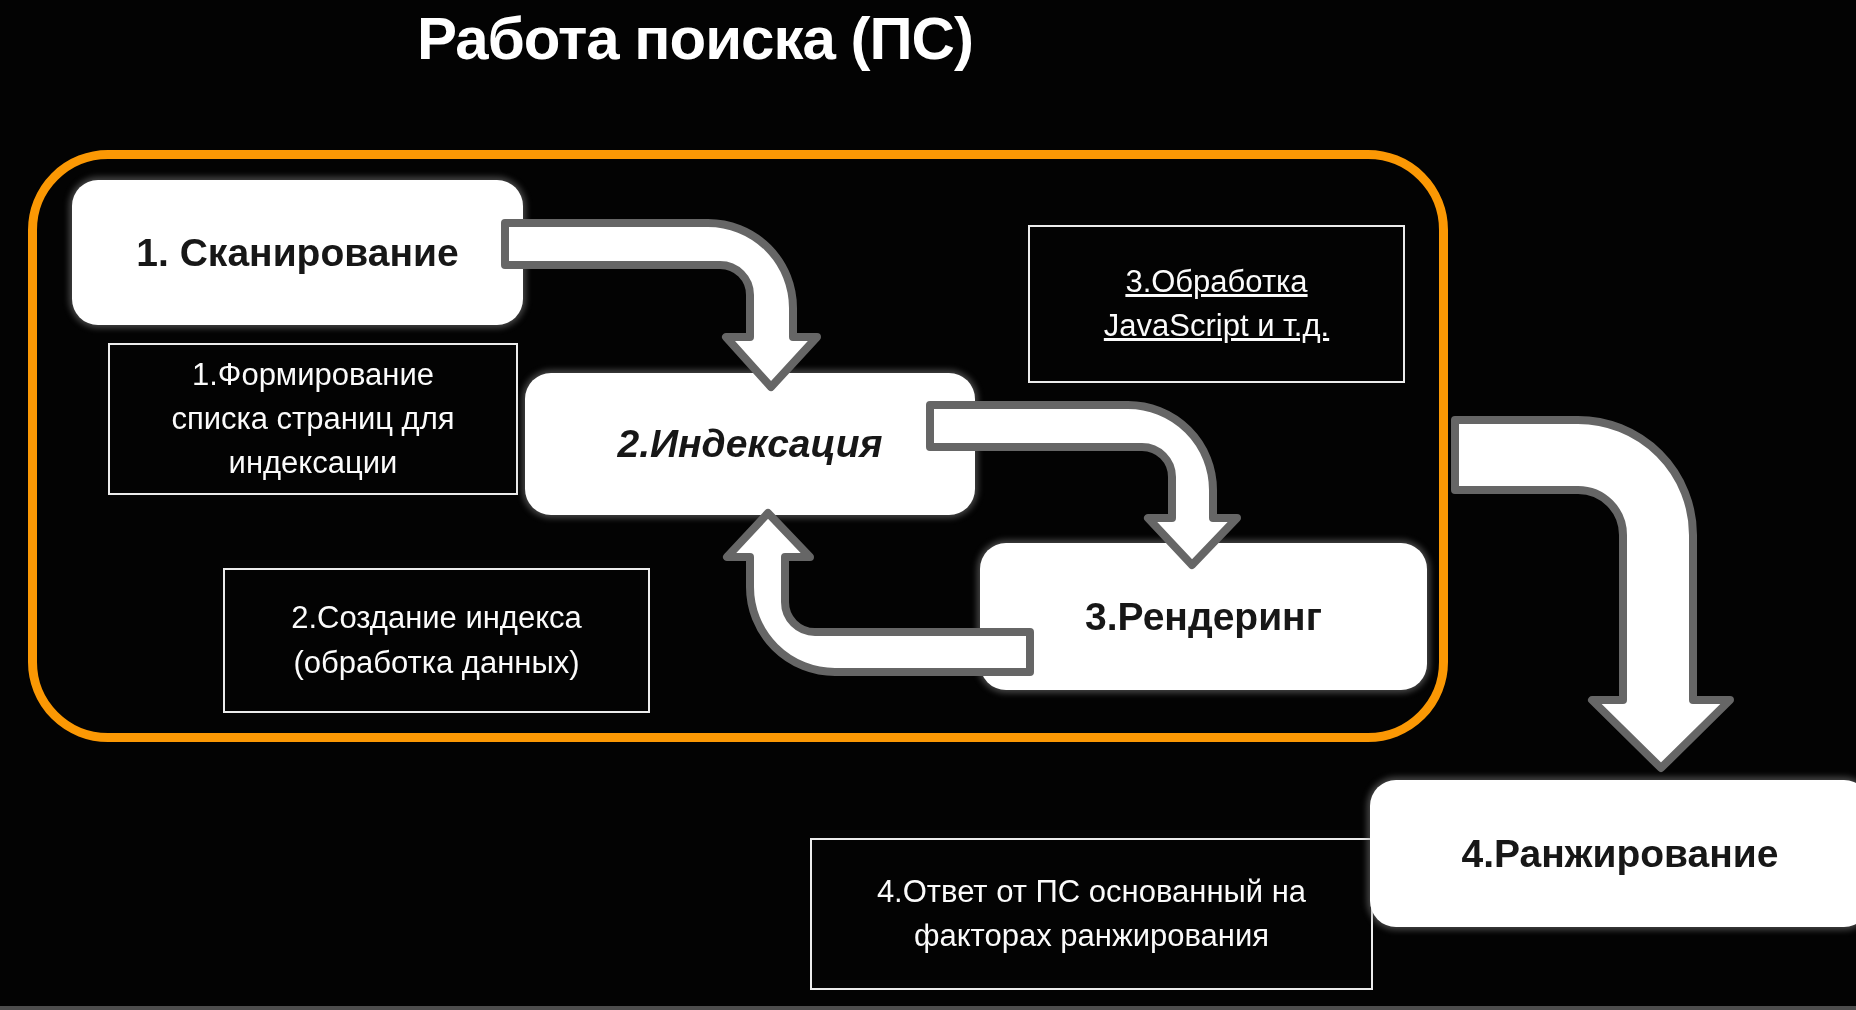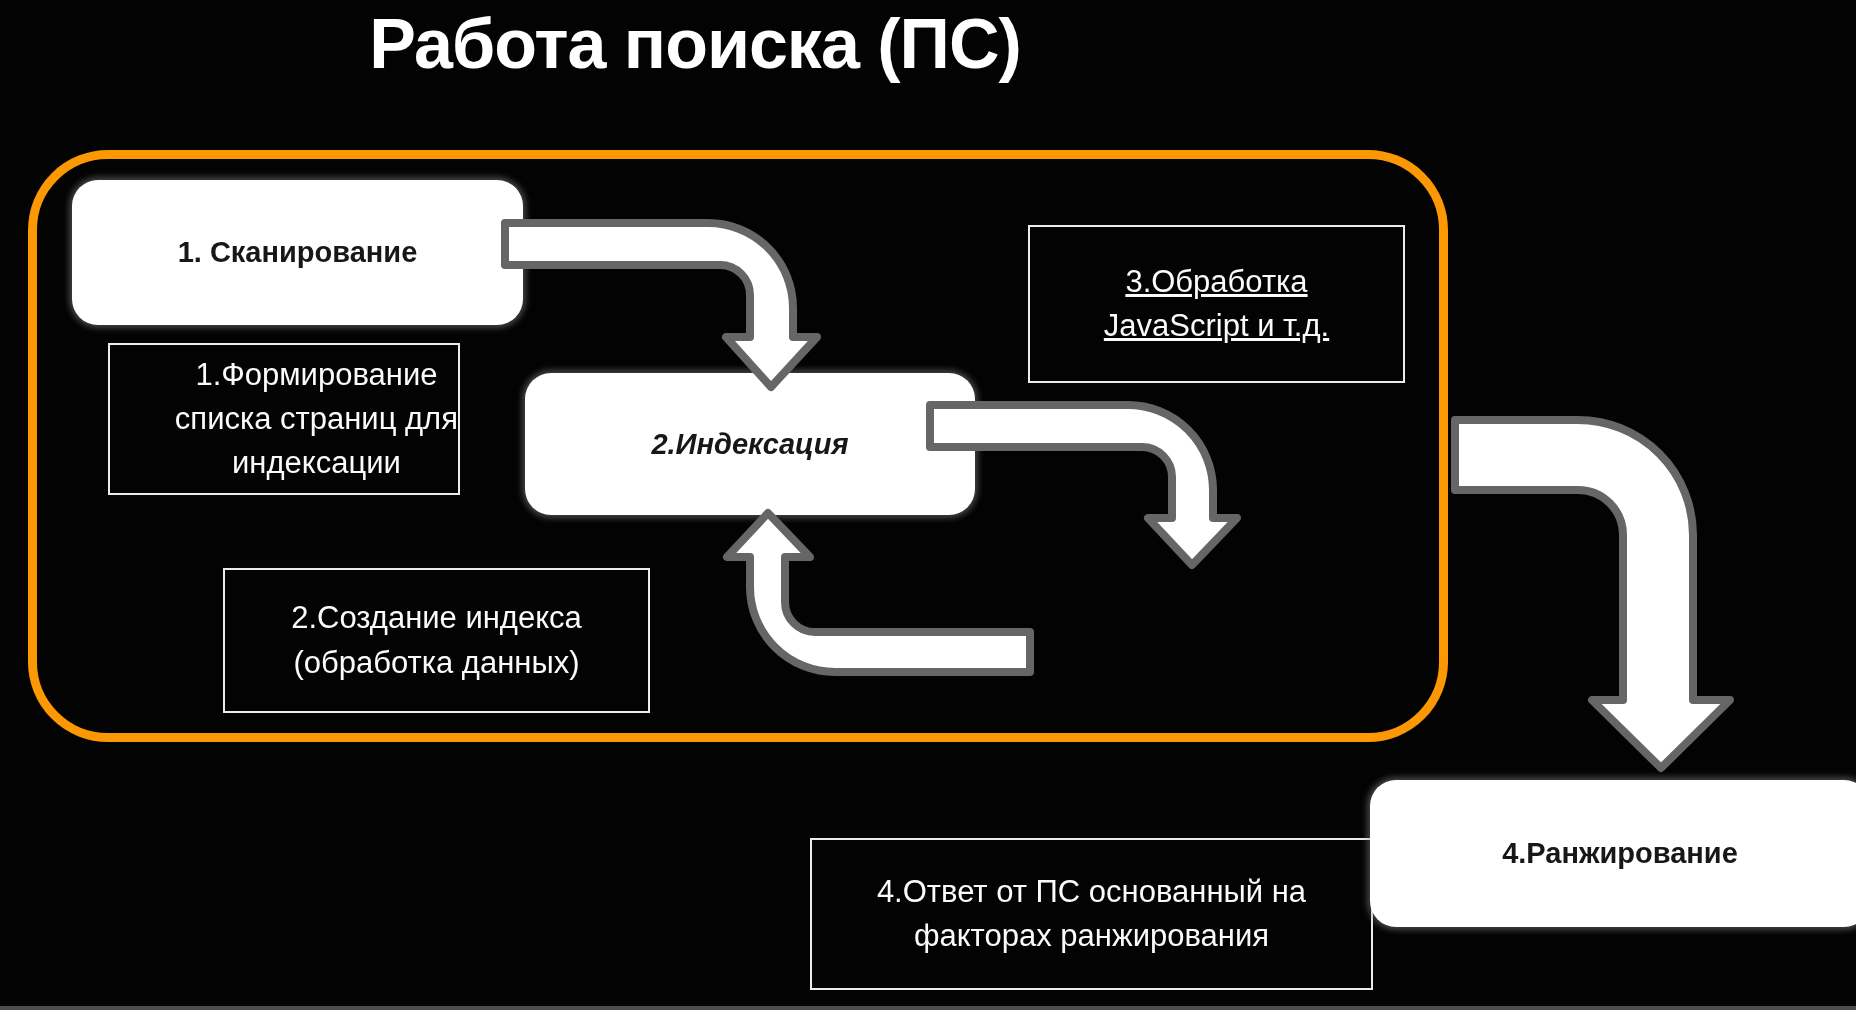--- a/index.html
+++ b/index.html
@@ -2,43 +2,43 @@
 <html><head>
 <meta charset="utf-8">
 <style>
   html,body{margin:0;padding:0;background:#000;}
   .stage{
     position:relative;width:1856px;height:1010px;background:#030303;overflow:hidden;
     font-family:"Liberation Sans","DejaVu Sans",sans-serif;
   }
   .title{
     position:absolute;left:0;top:4px;width:1390px;text-align:center;
-    font-size:70px;font-weight:700;letter-spacing:-1px;color:#ffffff;
+    font-size:60px;font-weight:700;letter-spacing:-1px;color:#ffffff;
   }
   .container-outline{
     position:absolute;left:28px;top:150px;width:1420px;height:592px;
     border:9px solid #FB9804;border-radius:80px;box-sizing:border-box;
   }
   .step-box{
     position:absolute;background:#ffffff;border-radius:26px;
     display:flex;align-items:center;justify-content:center;
-    font-weight:700;font-size:29px;color:#171717;
+    font-weight:700;font-size:39px;color:#171717;
     box-shadow:0 0 6px 3px rgba(150,150,150,0.45);
   }
   .step-1{left:72px;top:180px;width:451px;height:145px;}
   .step-2{left:525px;top:373px;width:450px;height:142px;font-style:italic;}
   .step-3{left:980px;top:543px;width:447px;height:147px;}
   .step-4{left:1370px;top:780px;width:500px;height:147px;}
   .ann-box{
     position:absolute;border:2px solid #ececec;background:#030303;
     display:flex;align-items:center;justify-content:center;text-align:center;
     color:#fbfbfb;font-size:31px;line-height:1.42;white-space:pre-line;
     box-sizing:border-box;
   }
-  .ann-1{left:108px;top:343px;width:352px;height:152px;justify-content:flex-end;}
+  .ann-1{left:108px;top:343px;width:410px;height:152px;}
   .ann-2{left:223px;top:568px;width:427px;height:145px;}
   .ann-3{left:1028px;top:225px;width:377px;height:158px;text-decoration:underline;}
   .ann-4{left:810px;top:838px;width:563px;height:152px;}
   svg.arrows{position:absolute;left:0;top:0;}
   path.block-arrow{fill:#ffffff;stroke:#666666;stroke-width:8;stroke-linejoin:round;}
   .bottom-edge{
     position:absolute;left:0;bottom:0;width:1856px;height:4px;background:#4d4d4d;
   }
 </style>
 </head>
@@ -67,20 +67,23 @@
     <span>4.Ответ от ПС основанный на
 факторах ранжирования</span>
   </div>
 
   <div class="step-box step-1">
     <span>1. Сканирование</span>
   </div>
   <div class="step-box step-2">
     <span>2.Индексация</span>
   </div>
+  <div class="step-box step-3">
+    <span>3.Рендеринг</span>
+  </div>
   <div class="step-box step-4">
     <span>4.Ранжирование</span>
   </div>
 
   <svg class="arrows" width="1856" height="1010" viewBox="0 0 1856 1010">
     <path class="block-arrow" d="M505,223 H708 A85,85 0 0 1 793,308 V337 H817 L771,387 L726,337 H750 V295 A30,30 0 0 0 720,265 H505 Z"></path>
     <path class="block-arrow" d="M930,405 H1128 A85,85 0 0 1 1213,490 V518 H1237 L1192,565 L1148,518 H1172 V477 A30,30 0 0 0 1142,447 H930 Z"></path>
     <path class="block-arrow" d="M1030,632 H815 A30,30 0 0 1 785,602 V557 H810 L768,513 L727,557 H750 V587 A85,85 0 0 0 835,672 H1030 Z"></path>
     <path class="block-arrow" d="M1455,420 H1578 A115,115 0 0 1 1693,535 V700 H1730 L1661,768 L1592,700 H1623 V535 A45,45 0 0 0 1578,490 H1455 Z"></path>
   </svg>

